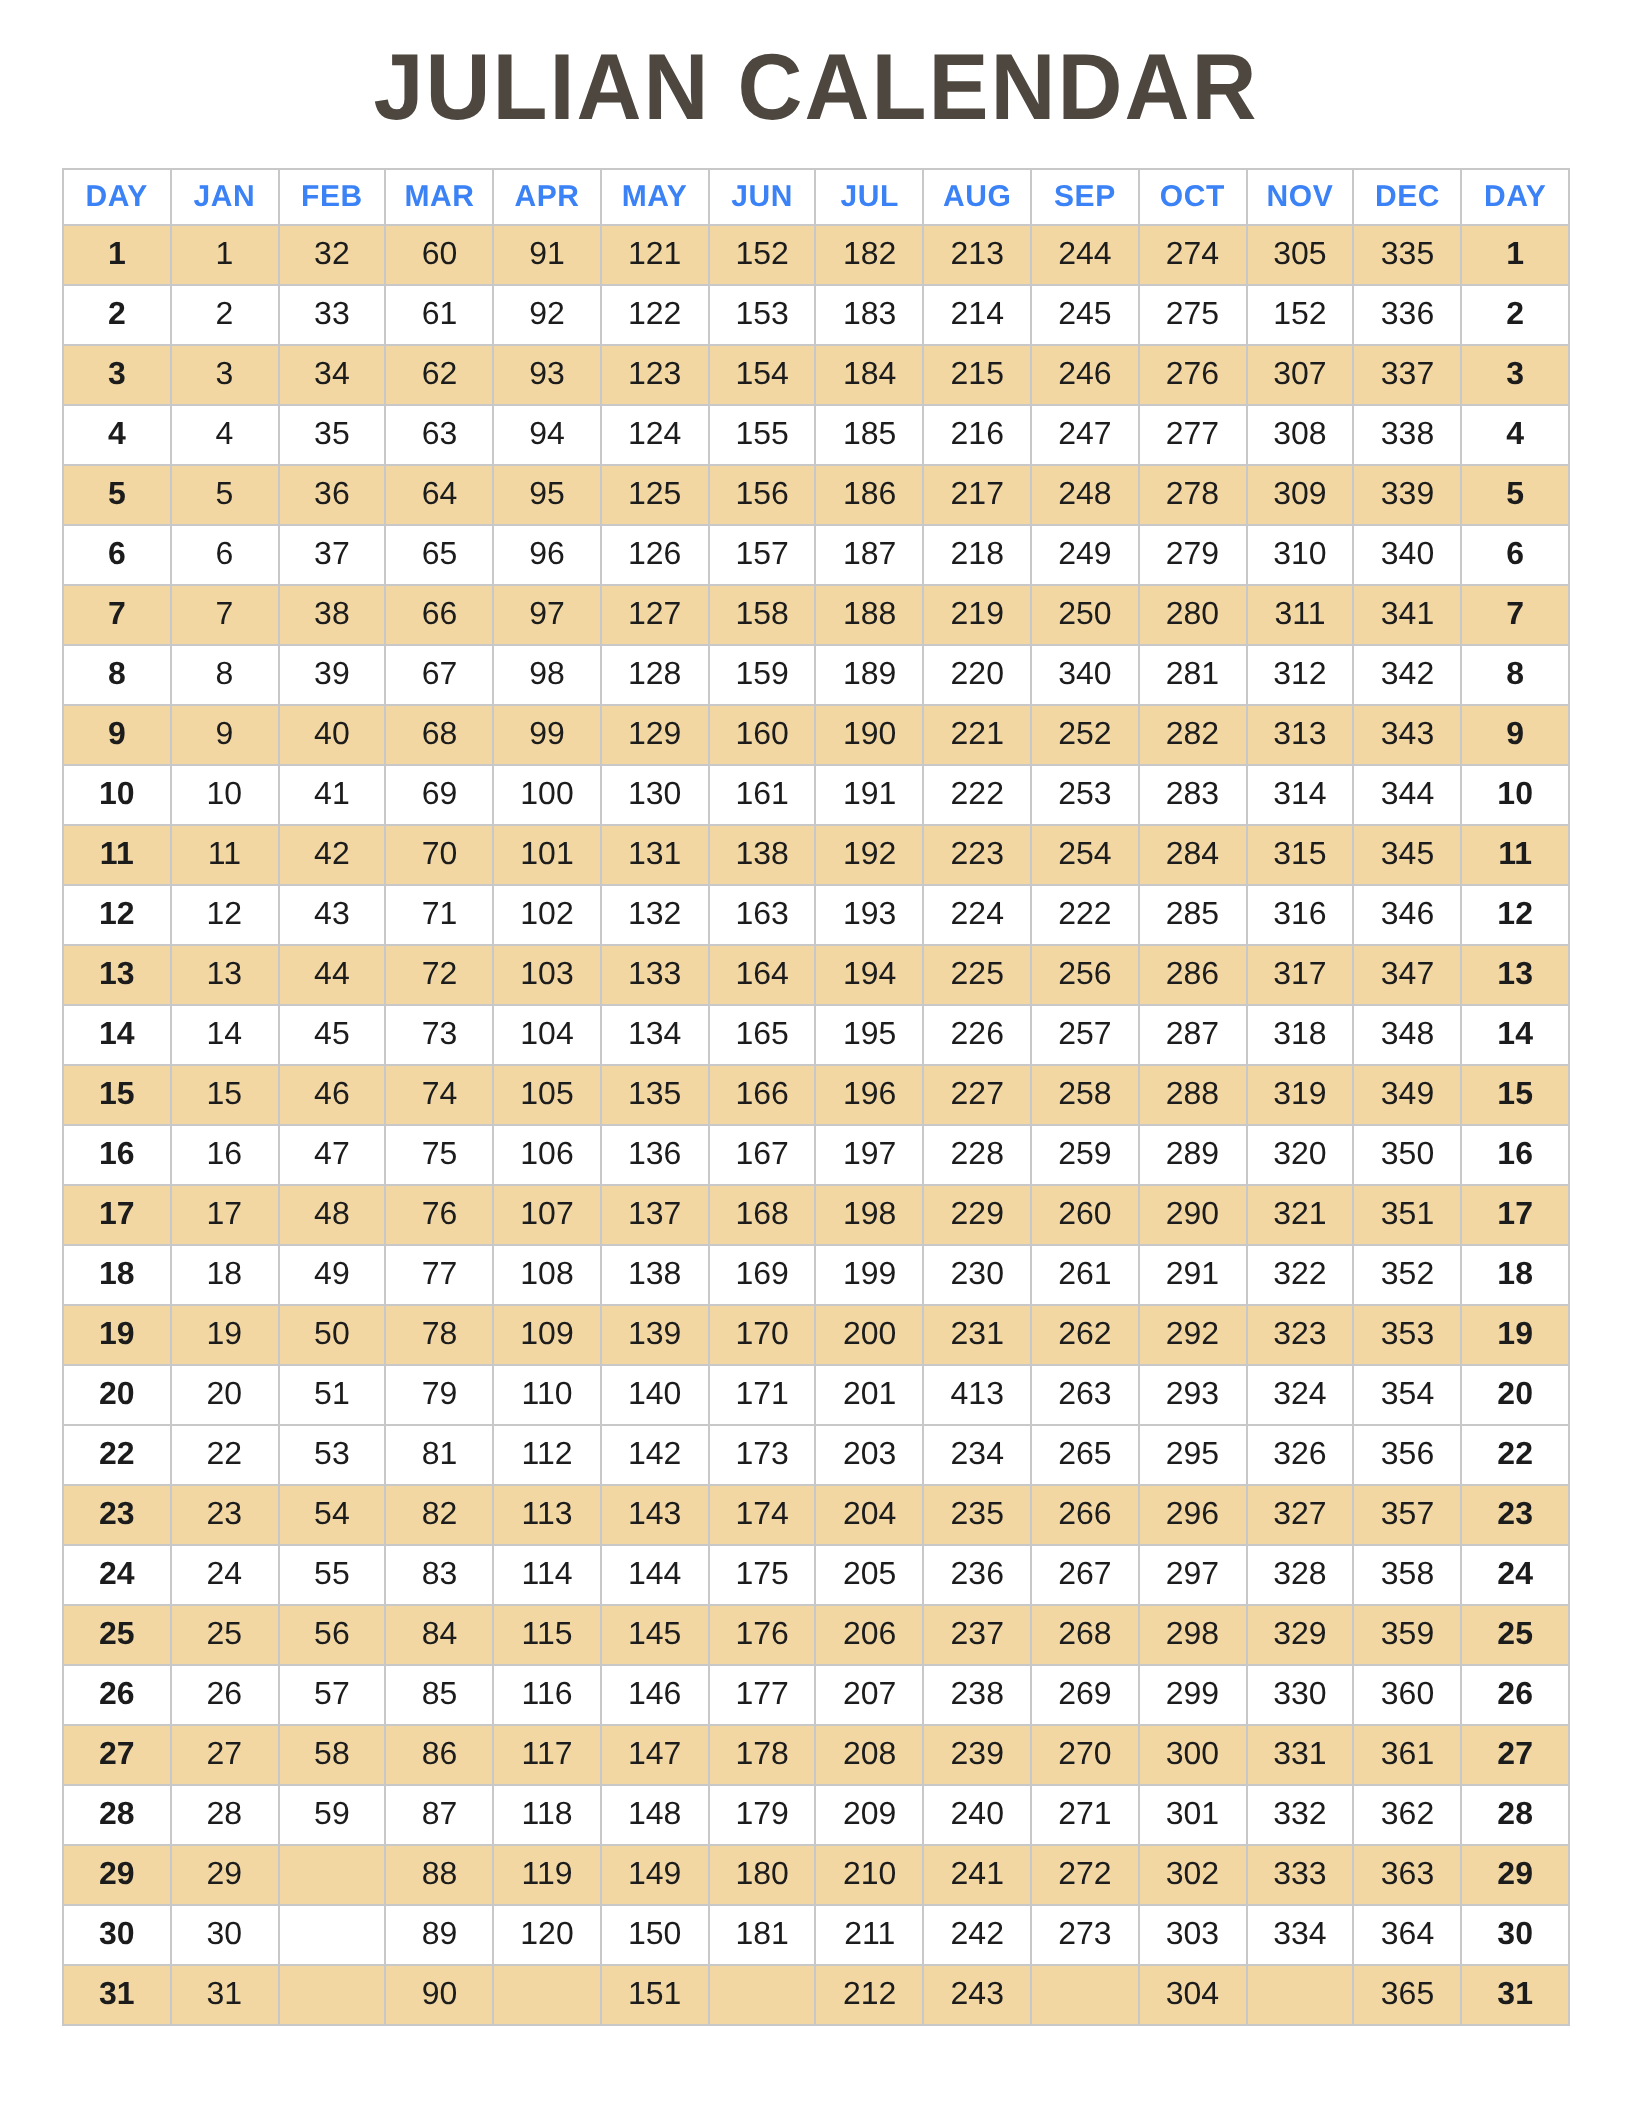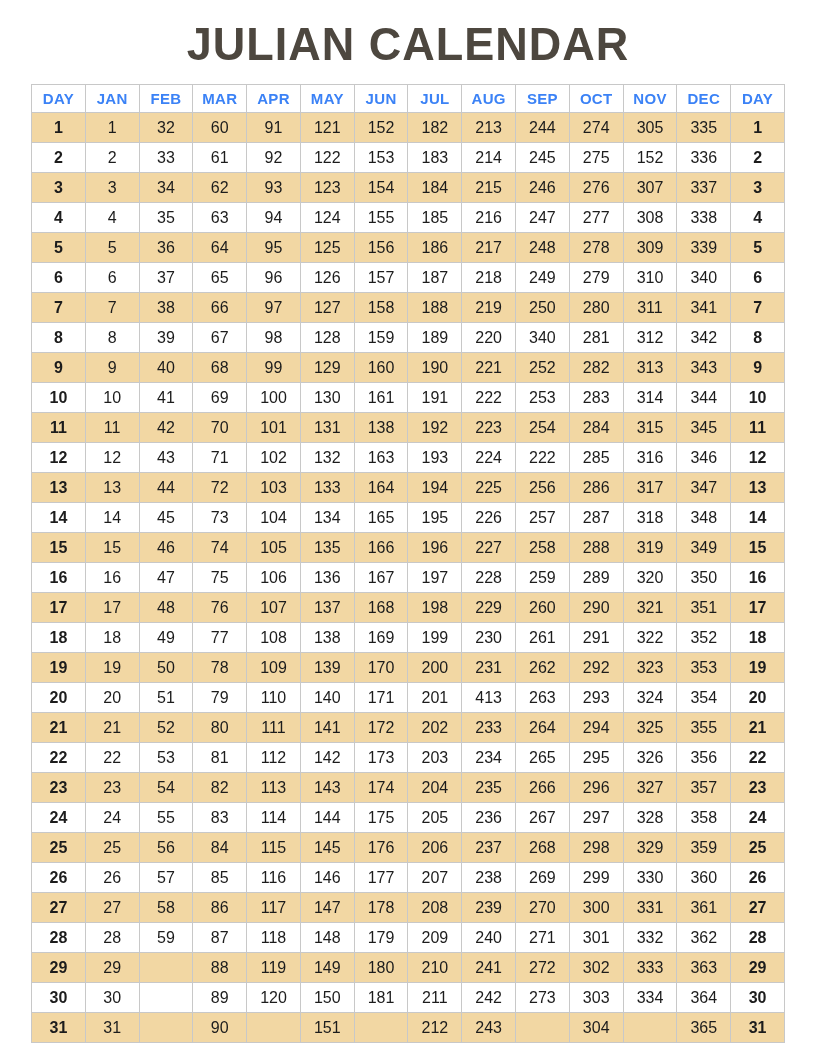--- a/index.html
+++ b/index.html
@@ -402,36 +402,20 @@
           <td>140</td>
           <td>171</td>
           <td>201</td>
           <td>413</td>
           <td>263</td>
           <td>293</td>
           <td>324</td>
           <td>354</td>
           <td class="day-col">20</td>
         </tr>
-        <tr class="stripe">
-          <td class="day-col">21</td>
-          <td>21</td>
-          <td>52</td>
-          <td>80</td>
-          <td>111</td>
-          <td>141</td>
-          <td>172</td>
-          <td>202</td>
-          <td>233</td>
-          <td>264</td>
-          <td>294</td>
-          <td>325</td>
-          <td>355</td>
-          <td class="day-col">21</td>
-        </tr>
         <tr>
           <td class="day-col">22</td>
           <td>22</td>
           <td>53</td>
           <td>81</td>
           <td>112</td>
           <td>142</td>
           <td>173</td>
           <td>203</td>
           <td>234</td>

